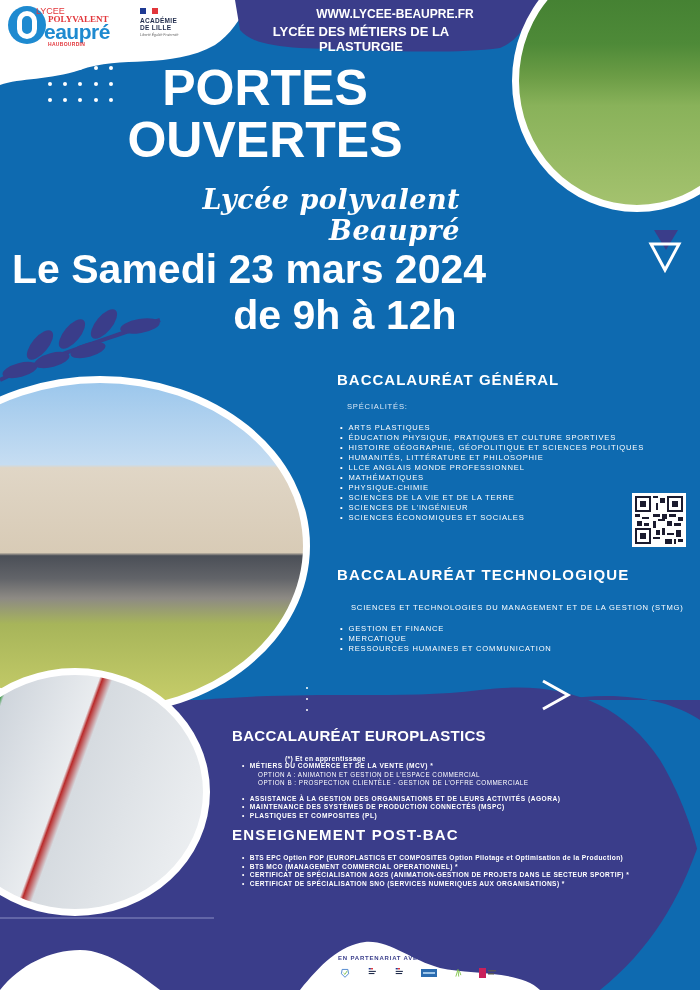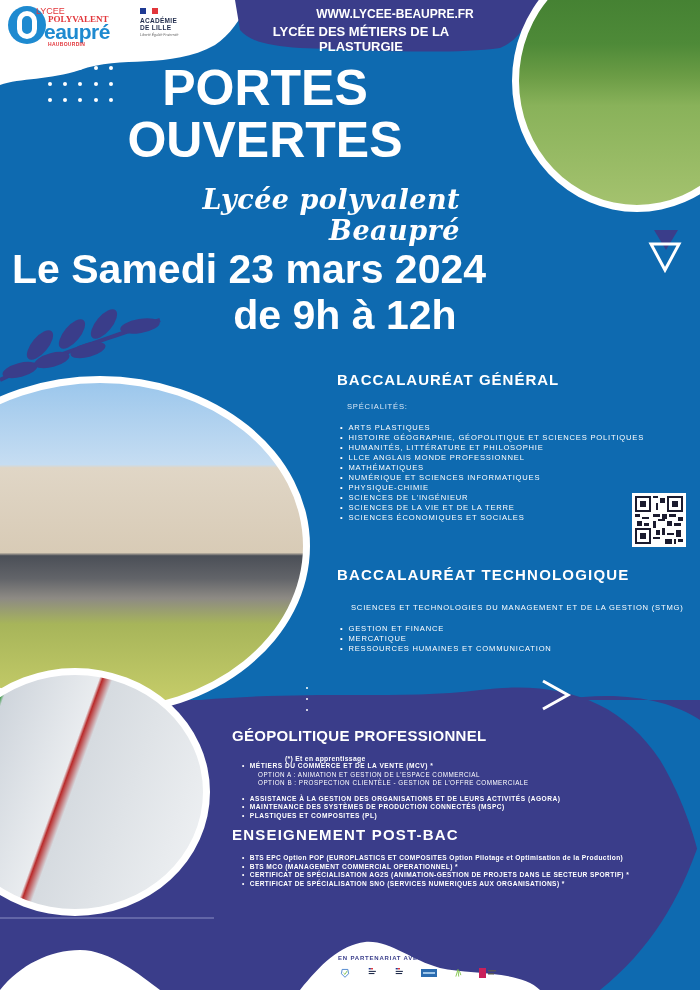--- a/index.html
+++ b/index.html
@@ -160,28 +160,28 @@
 
 <svg class="abs tri-down" width="34" height="44" viewBox="0 0 34 44">
   <polygon points="6,0 30,0 18,20" fill="#3a3d8a"></polygon>
   <polygon points="3,14 31,14 17,40" fill="none" stroke="#fff" stroke-width="3"></polygon>
 </svg>
 
 <div class="abs sect bg-title">BACCALAURÉAT GÉNÉRAL</div>
 <div class="abs small spec-label">SPÉCIALITÉS:</div>
 <ul class="abs small spec-list">
   <li>ARTS PLASTIQUES</li>
+  <li>ÉDUCATION PHYSIQUE, PRATIQUES ET CULTURE SPORTIVES</li>
   <li>HISTOIRE GÉOGRAPHIE, GÉOPOLITIQUE ET SCIENCES POLITIQUES</li>
   <li>HUMANITÉS, LITTÉRATURE ET PHILOSOPHIE</li>
   <li>LLCE ANGLAIS MONDE PROFESSIONNEL</li>
   <li>MATHÉMATIQUES</li>
-  <li>NUMÉRIQUE ET SCIENCES INFORMATIQUES</li>
   <li>PHYSIQUE-CHIMIE</li>
+  <li>SCIENCES DE LA VIE ET DE LA TERRE</li>
   <li>SCIENCES DE L'INGÉNIEUR</li>
-  <li>SCIENCES DE LA VIE ET DE LA TERRE</li>
   <li>SCIENCES ÉCONOMIQUES ET SOCIALES</li>
 </ul>
 
 <svg class="abs qr" viewBox="0 0 21 21" shape-rendering="crispEdges">
   <rect width="21" height="21" fill="#fff"></rect>
   <g fill="#1a1a2e">
     <rect x="0" y="0" width="7" height="7"></rect>
       <rect x="1" y="1" width="5" height="5" fill="#fff"></rect>
       <rect x="2" y="2" width="3" height="3"></rect>
     <rect x="14" y="0" width="7" height="7"></rect>
@@ -226,21 +226,21 @@
 
 <svg class="abs arrow-right" width="34" height="40" viewBox="0 0 34 40">
   <polyline points="3,4 28,18 3,32" fill="none" stroke="#fff" stroke-width="3"></polyline>
 </svg>
 <div class="abs vdots">
     <i></i>
     <i></i>
     <i></i>
   </div>
 
-<div class="abs sect bp-title">GÉOPOLITIQUE PROFESSIONNEL</div>
+<div class="abs sect bp-title">BACCALAURÉAT EUROPLASTICS</div>
 <div class="abs pro-note">(*) Et en apprentissage</div>
 <ul class="abs pro-list">
   <li>MÉTIERS DU COMMERCE ET DE LA VENTE (MCV) *</li>
   <div class="pro-opt">OPTION A : ANIMATION ET GESTION DE L'ESPACE COMMERCIAL</div>
   <div class="pro-opt">OPTION B : PROSPECTION CLIENTÈLE - GESTION DE L'OFFRE COMMERCIALE</div>
   <li class="gap">ASSISTANCE À LA GESTION DES ORGANISATIONS ET DE LEURS ACTIVITÉS (AGORA)</li>
   <li>MAINTENANCE DES SYSTÈMES DE PRODUCTION CONNECTÉS (MSPC)</li>
   <li>PLASTIQUES ET COMPOSITES (PL)</li>
 </ul>
 

